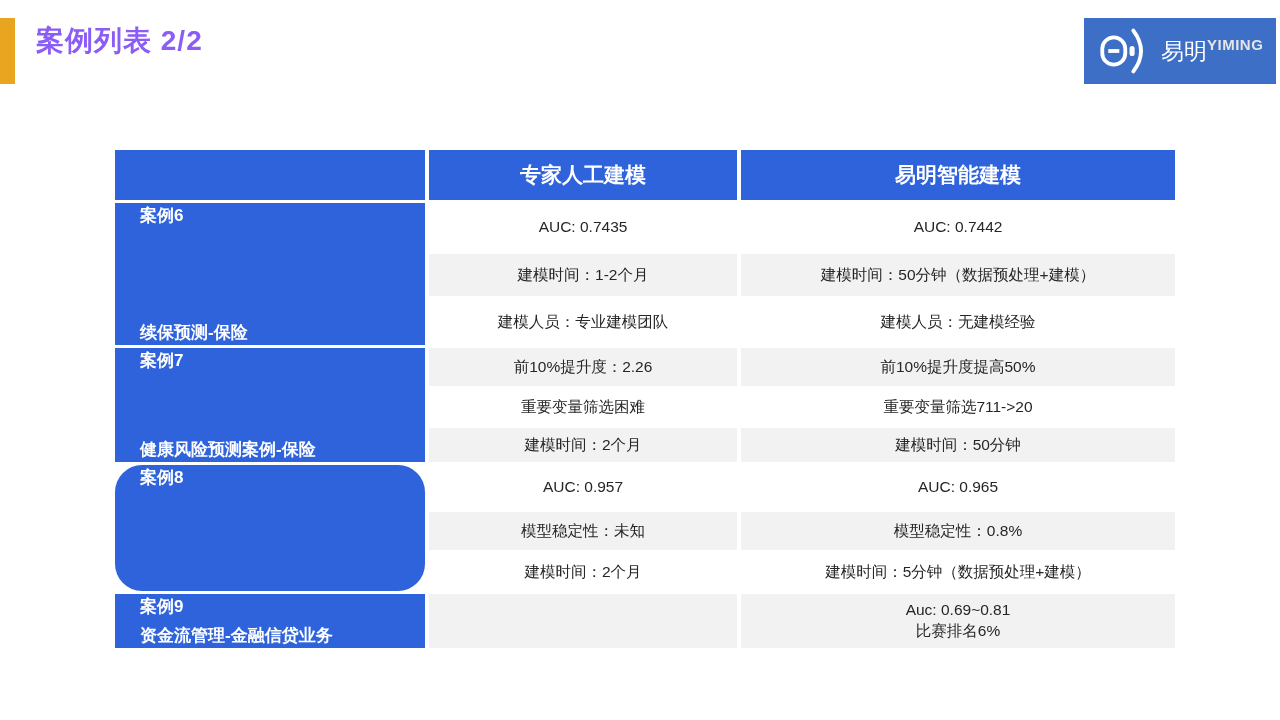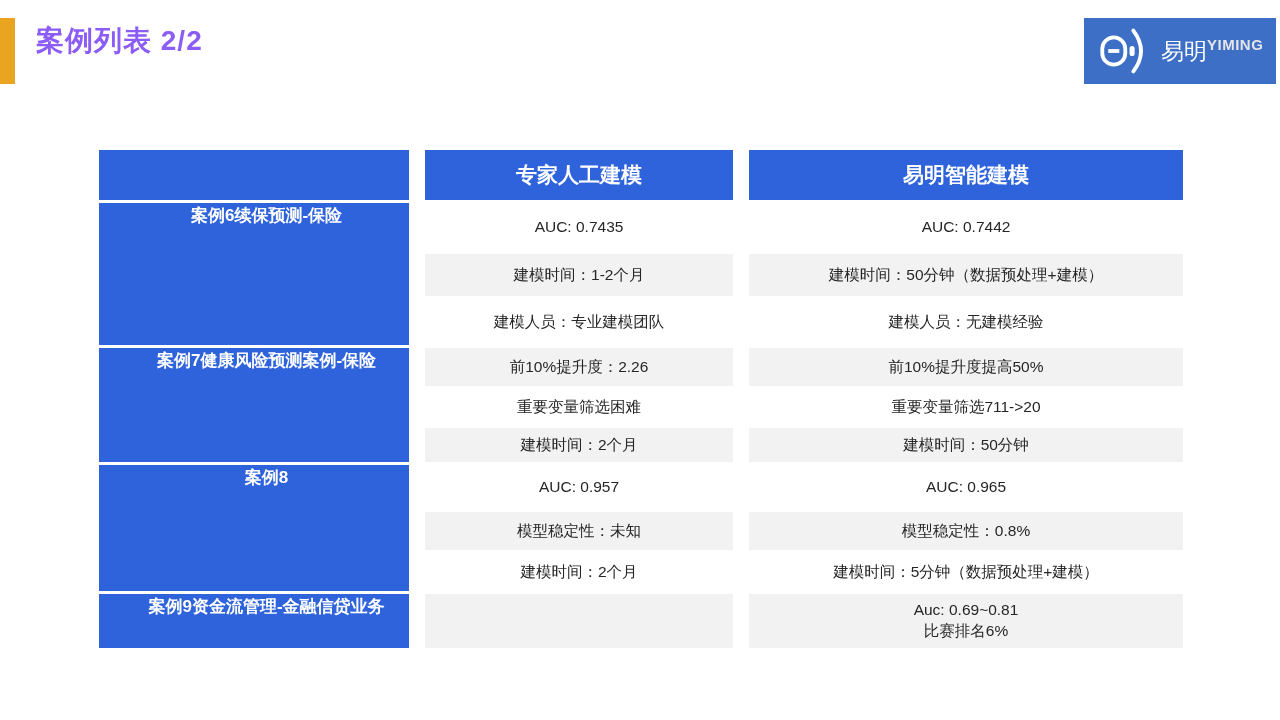--- a/index.html
+++ b/index.html
@@ -28,43 +28,43 @@
     background:#3D6FC7;
     display:flex; align-items:center;
     padding-left:14px; box-sizing:border-box;
   }
   .logo-icon { width:52px; height:46px; flex:0 0 auto; }
   .logo-text { display:flex; align-items:flex-start; margin-left:11px; }
   .logo-cn { color:#fff; font-size:23px; font-weight:400; }
   .logo-en { color:#e5e5e5; font-size:15px; font-weight:700; letter-spacing:0.5px; }
 
   .cmp-table {
-    position:absolute; left:99px; top:150px;
+    position:absolute; left:115px; top:150px;
     width:1060px;
     display:grid;
     grid-template-columns:310px 308px 434px;
     grid-template-rows:50px 48px 42px 46px 38px 36px 34px 44px 38px 38px 54px;
-    gap:3px 16px;
+    gap:3px 4px;
   }
   .th {
     background:#2E63DC;
     color:#fff; font-size:21px; font-weight:700;
     display:flex; align-items:center; justify-content:center;
   }
   .case-label {
     background:#2E63DC;
     color:#fff; font-size:17px; font-weight:700;
-    display:flex; flex-direction:row; justify-content:center;
+    display:flex; flex-direction:column; justify-content:space-between;
     padding-left:25px; box-sizing:border-box;
     line-height:1.5;
     grid-column:1;
   }
   .lbl6 { grid-row:2 / span 3; }
   .lbl7 { grid-row:5 / span 3; }
-  .lbl8 { grid-row:8 / span 3; }
+  .lbl8 { grid-row:8 / span 3;border-radius:27px; }
   .lbl9 { grid-row:11; }
   .td {
     background:#ffffff;
     color:#262626; font-size:15.5px;
     display:flex; align-items:center; justify-content:center;
     text-align:center;
     white-space:pre-line;
     line-height:1.35;
   }
   .td.alt { background:#F2F2F2; }

